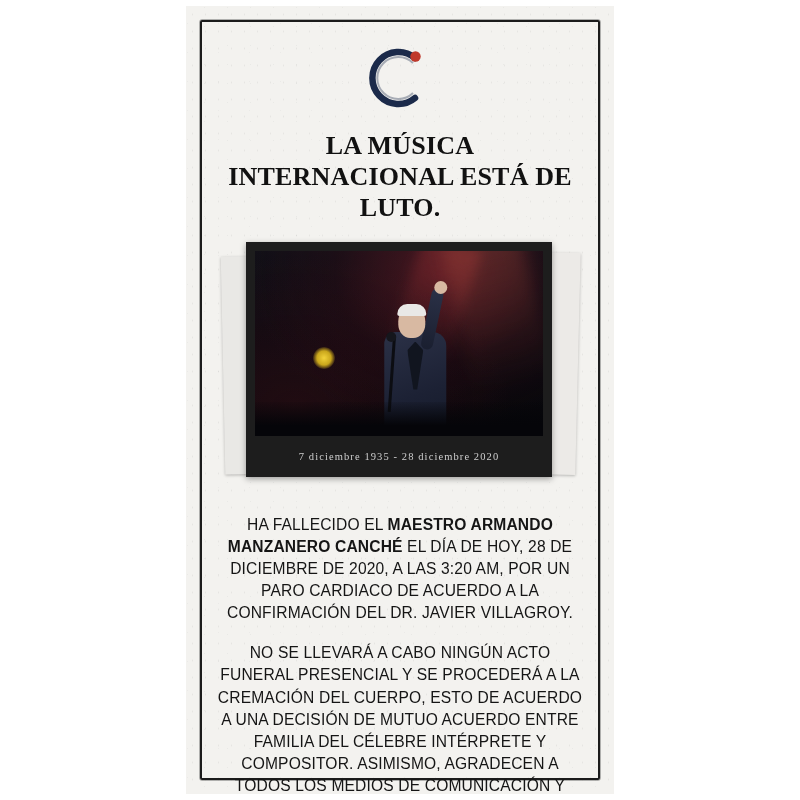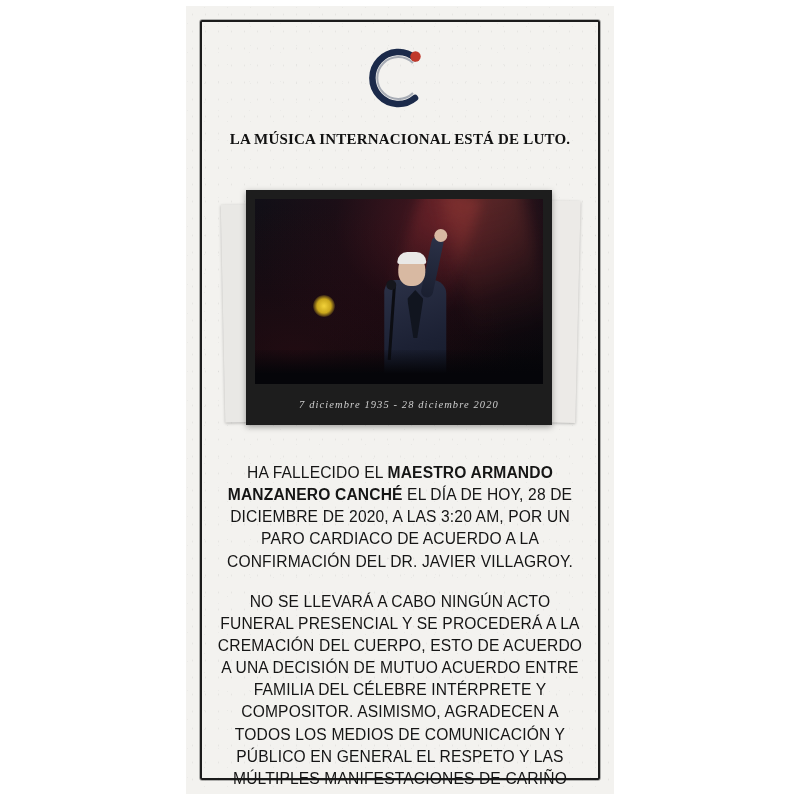--- a/index.html
+++ b/index.html
@@ -83,34 +83,33 @@
     width: 74px;
     height: 74px;
   }
   .logo svg { display: block; }
 
   
   .headline {
     text-align: center;
     font-family: "Liberation Serif", serif;
     font-weight: bold;
-    font-size: 15px;
+    font-size: 26px;
     letter-spacing: 0.2px;
     color: #111111;
     margin-top: 6px;
     margin-bottom: 0;
     line-height: 1.2;
   }
 
   
   .photo-area {
     position: relative;
     height: 250px;
-    margin-top: 42px;
-    font-style: italic;
+    margin-top: 18px;
   }
   .polaroid {
     position: absolute;
     background: #ffffff;
     box-shadow: 0 1px 3px rgba(0,0,0,0.25);
   }
   .polaroid.back-left {
     left: 7px;
     top: 12px;
     width: 252px;

